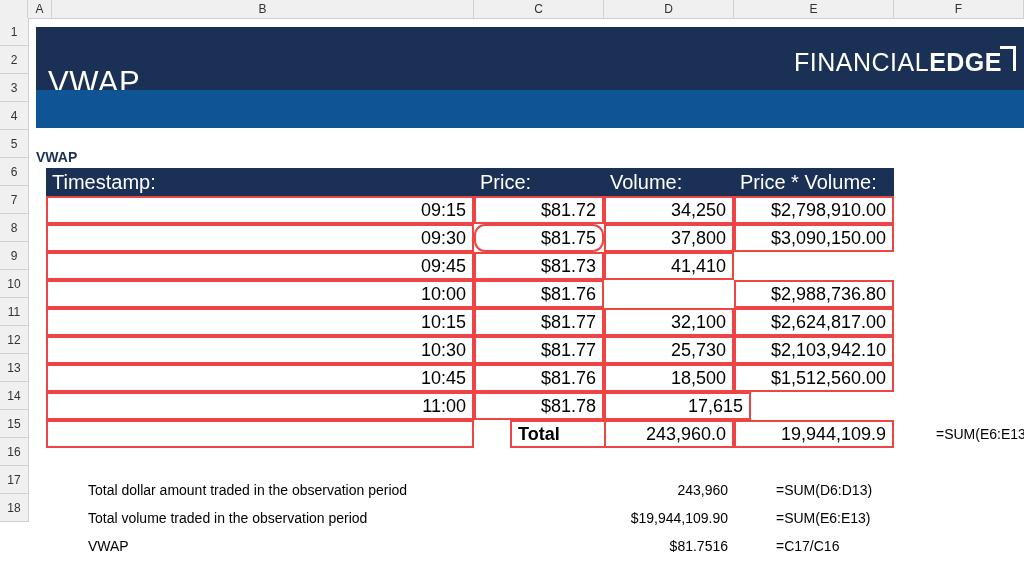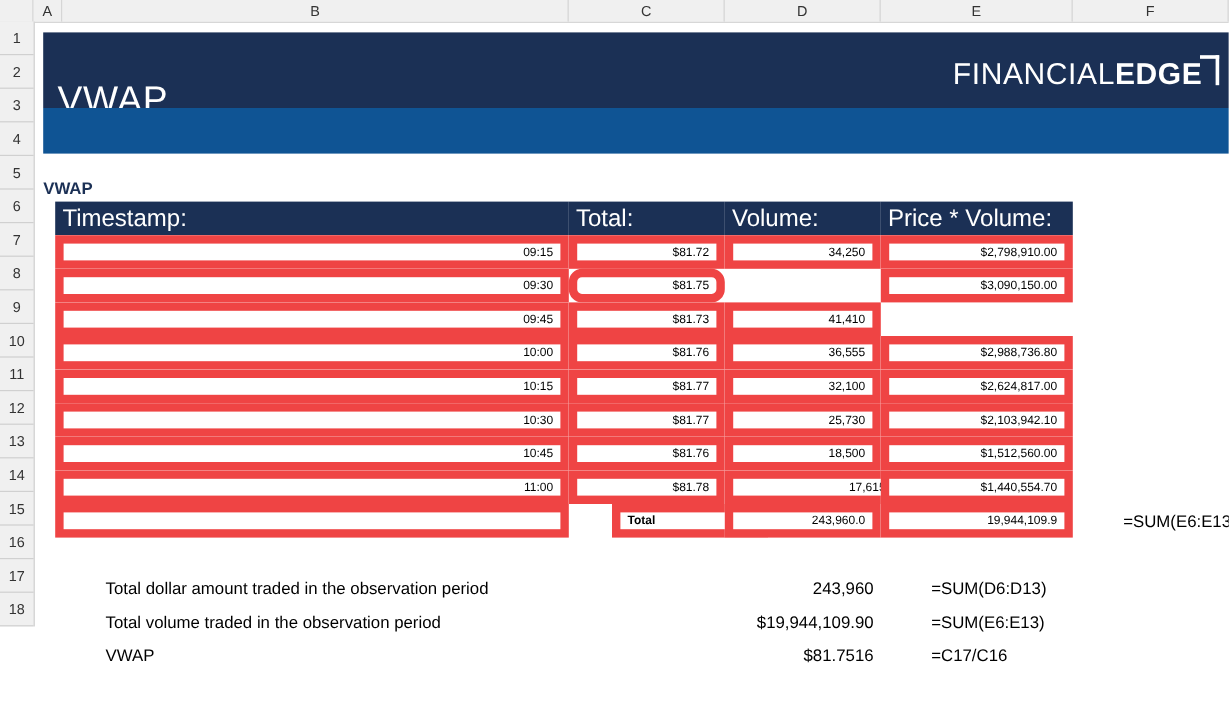--- a/index.html
+++ b/index.html
@@ -126,25 +126,25 @@
     display: flex;
     align-items: center;
     padding: 0 6px;
     font-size: 20px;
     white-space: nowrap;
   }
   .tbl-cell {
     position: absolute;
     height: 28px;
     box-sizing: border-box;
-    border: 7px solid #ef4444;
+    border: 2px solid #ef4444;
     display: flex;
     align-items: center;
     padding: 0 6px;
-    font-size: 10px;
+    font-size: 18px;
     background: #ffffff;
     white-space: nowrap;
     overflow: hidden;
   }
   .tbl-cell.right { justify-content: flex-end; }
   .bold { font-weight: bold; }
   .plain-cell {
     position: absolute;
     height: 28px;
     box-sizing: border-box;
@@ -199,61 +199,60 @@
     <div class="logo" style="right:22px; top:30px;">
       <span class="thin">FINANCIAL</span><span class="bold">EDGE</span>
     </div>
     <div class="logo-mark" style="right:8px; top:28px;"></div>
 
     <div class="banner-mid" style="left:8px; top:72px; width:988px; height:38px;"></div>
 
     <div class="section-title" style="left:8px; top:131px;">VWAP</div>
 
     <div class="tbl-header" style="left:18px; top:150px; width:428px;">Timestamp:</div>
-    <div class="tbl-header" style="left:446px; top:150px; width:130px;">Total:</div>
+    <div class="tbl-header" style="left:446px; top:150px; width:130px;">Price:</div>
     <div class="tbl-header" style="left:576px; top:150px; width:130px;">Volume:</div>
     <div class="tbl-header" style="left:706px; top:150px; width:160px;">Price * Volume:</div>
 
     <div class="tbl-cell right" style="left:18px; top:178px; width:428px;">09:15</div>
     <div class="tbl-cell right" style="left:446px; top:178px; width:130px;">$81.72</div>
     <div class="tbl-cell right" style="left:576px; top:178px; width:130px;">34,250</div>
     <div class="tbl-cell right" style="left:706px; top:178px; width:160px;">$2,798,910.00</div>
 
     <div class="tbl-cell right" style="left:18px; top:206px; width:428px;">09:30</div>
     <div class="tbl-cell right" style="left:446px; top:206px; width:130px;border-radius:11px;">$81.75</div>
+    <div class="tbl-cell right" style="left:576px; top:206px; width:130px;">37,800</div>
     <div class="tbl-cell right" style="left:706px; top:206px; width:160px;">$3,090,150.00</div>
 
     <div class="tbl-cell right" style="left:18px; top:234px; width:428px;">09:45</div>
     <div class="tbl-cell right" style="left:446px; top:234px; width:130px;">$81.73</div>
     <div class="tbl-cell right" style="left:576px; top:234px; width:130px;">41,410</div>
 
     <div class="tbl-cell right" style="left:18px; top:262px; width:428px;padding-left:43px;">10:00</div>
     <div class="tbl-cell right" style="left:446px; top:262px; width:130px;">$81.76</div>
-    <div class="tbl-cell right" style="left:576px; top:262px; width:130px;">36,555</div>
     <div class="tbl-cell right" style="left:706px; top:262px; width:160px;">$2,988,736.80</div>
 
     <div class="tbl-cell right" style="left:18px; top:290px; width:428px;">10:15</div>
     <div class="tbl-cell right" style="left:446px; top:290px; width:130px;">$81.77</div>
     <div class="tbl-cell right" style="left:576px; top:290px; width:130px;">32,100</div>
     <div class="tbl-cell right" style="left:706px; top:290px; width:160px;">$2,624,817.00</div>
 
     <div class="tbl-cell right" style="left:18px; top:318px; width:428px;">10:30</div>
     <div class="tbl-cell right" style="left:446px; top:318px; width:130px;">$81.77</div>
     <div class="tbl-cell right" style="left:576px; top:318px; width:130px;">25,730</div>
     <div class="tbl-cell right" style="left:706px; top:318px; width:160px;">$2,103,942.10</div>
 
     <div class="tbl-cell right" style="left:18px; top:346px; width:428px;">10:45</div>
     <div class="tbl-cell right" style="left:446px; top:346px; width:130px;">$81.76</div>
     <div class="tbl-cell right" style="left:576px; top:346px; width:130px;">18,500</div>
     <div class="tbl-cell right" style="left:706px; top:346px; width:160px;">$1,512,560.00</div>
 
     <div class="tbl-cell right" style="left:18px; top:374px; width:428px;">11:00</div>
     <div class="tbl-cell right" style="left:446px; top:374px; width:130px;">$81.78</div>
     <div class="tbl-cell right" style="left:576px; top:374px; width:147px;">17,615</div>
-    <div class="tbl-cell right" style="left:706px; top:374px; width:160px;">$1,440,554.70</div>
 
     <div class="tbl-cell" style="left:18px; top:402px; width:428px;"></div>
     <div class="tbl-cell left bold" style="left:446px; top:402px; width:130px;">Total</div>
     <div class="tbl-cell right" style="left:576px; top:402px; width:130px;">243,960.0</div>
     <div class="tbl-cell right" style="left:706px; top:402px; width:160px;">19,944,109.9</div>
     <div class="plain-cell left" style="left:866px; top:402px; width:130px;">=SUM(E6:E13)</div>
 
     <div class="plain-cell left" style="left:18px; top:458px; width:558px;">Total dollar amount traded in the observation period</div>
     <div class="plain-cell right" style="left:576px; top:458px; width:130px;">243,960</div>
     <div class="plain-cell left" style="left:706px; top:458px; width:160px;">=SUM(D6:D13)</div>

